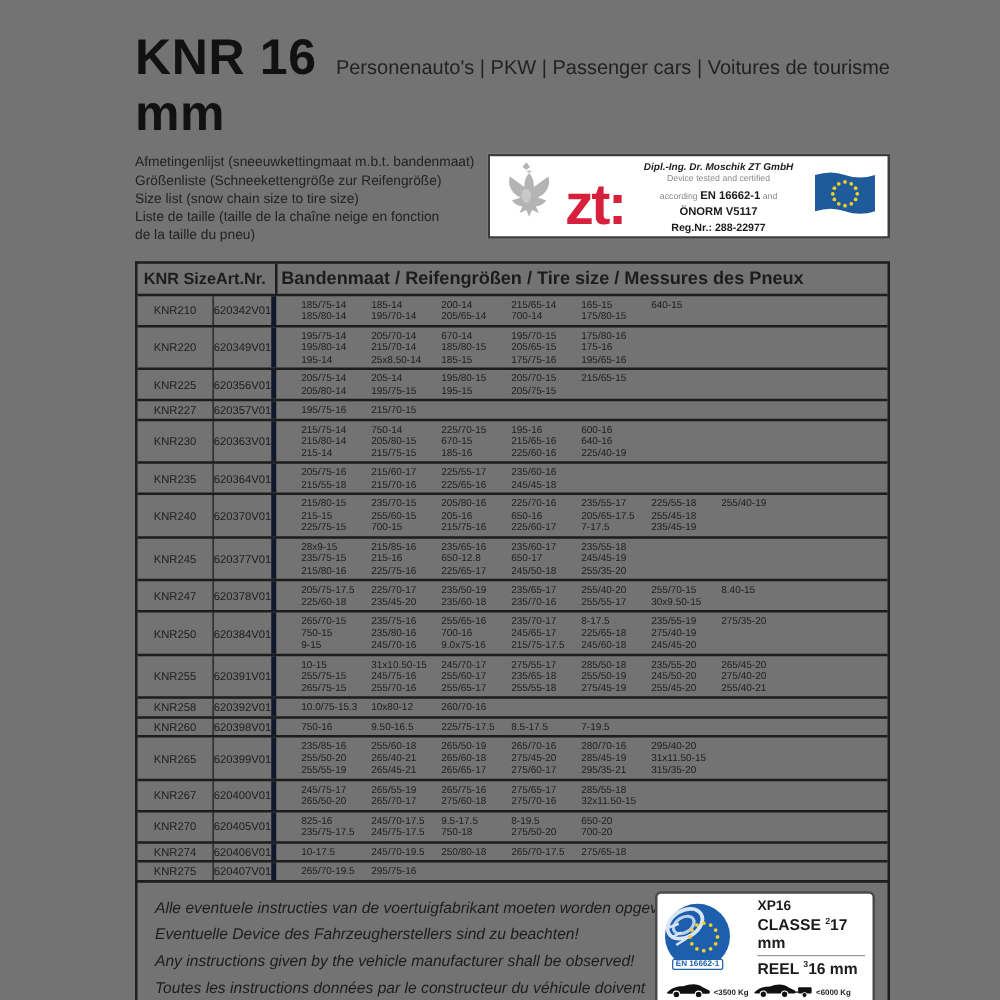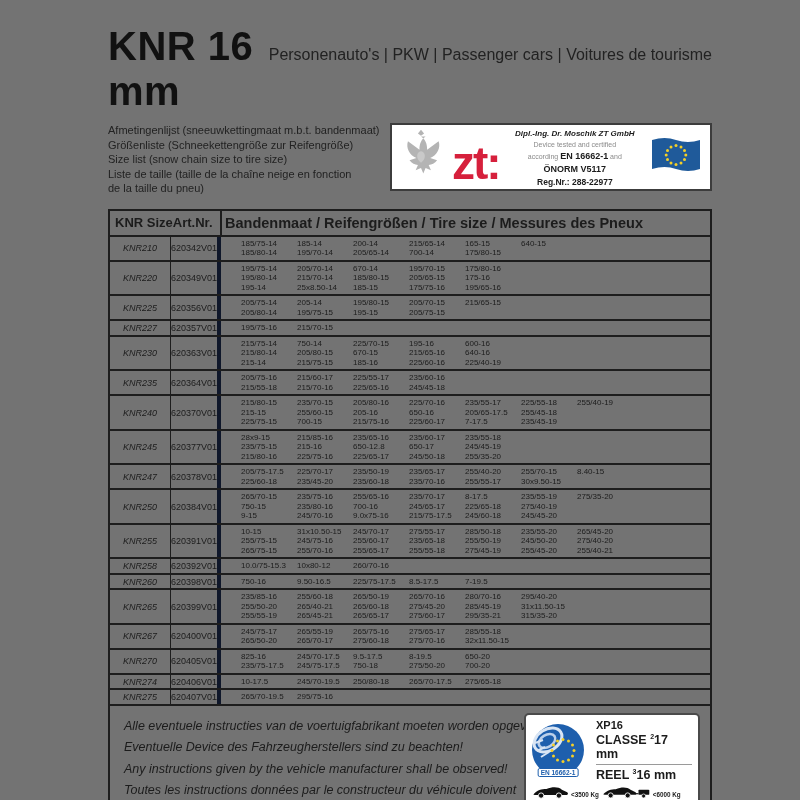--- a/index.html
+++ b/index.html
@@ -29,31 +29,31 @@
   .eu-flag { flex:0 0 auto; }
 
   
   .size-table { margin-top:13px; border:2px solid #1d1d1d; }
   .thead { display:flex; align-items:stretch; border-bottom:2px solid #1d1d1d; font-weight:bold; height:26px; }
   .th-left { width:112px; border-right:2px solid #1d1d1d; display:flex; align-items:center;
              justify-content:flex-start; padding:0 5px; font-size:13px; }
   .th-right { flex:1; display:flex; align-items:center; padding-left:3px; font-size:14.5px; }
   .trow { display:flex; align-items:stretch; border-top:2px solid #1d1d1d; }
   .trow:first-child { border-top:none; }
-  .td-size { width:61px; border-right:1px solid #1d1d1d; display:flex; align-items:center; justify-content:center; font-size:9px;font-style:italic; }
+  .td-size { width:61px; border-right:1px solid #1d1d1d; display:flex; align-items:center; justify-content:center; font-size:9px; }
   .td-art  { width:50px; border-right:4px solid #0f172a; display:flex; align-items:center; justify-content:center; font-size:9px; }
   .td-tires { flex:1; display:flex; padding:2px 0 2px 20px; }
   .tire-col { width:56px; font-size:8px; line-height:9.5px; white-space:nowrap; }
 
   
   .footer-box { position:relative; border:2px solid #1d1d1d; margin-top:-2px; height:132px; padding:10px 14px; }
   .instructions { font-style:italic; font-size:12.5px; line-height:21.5px; color:#1c1c1c; width:430px; }
   .badge-area { position:absolute; right:10px; top:7px; width:176px; }
   .badge-card { border:2px solid #4a4a4a; border-radius:5px; padding:4px 6px 3px 5px; background:#fff; }
-  .badge-top { display:flex; gap:11px; align-items:center; }
+  .badge-top { display:flex; gap:21px; align-items:center; }
   .seal { position:relative; width:54px; height:56px; flex:0 0 auto; }
   .en-pill { position:absolute; left:50%; transform:translateX(-50%); bottom:2px; background:#fff;
              border:1px solid #1e5fad; border-radius:2px; font-size:6.5px; font-weight:bold; color:#1e5fad;
              padding:0 2px; white-space:nowrap; }
   .badge-text { flex:1; }
   .bt-model { font-size:11px; font-weight:bold; margin-bottom:2px; }
   .bt-classe { font-size:12.5px; font-weight:bold; border-bottom:1px solid #9a9a9a; padding-bottom:3px; }
   .bt-reel { font-size:12.5px; font-weight:bold; padding-top:3px; }
   .badge-text sup { font-size:7px; }
   .badge-bottom { display:flex; align-items:center; gap:2px; margin-top:3px; }

